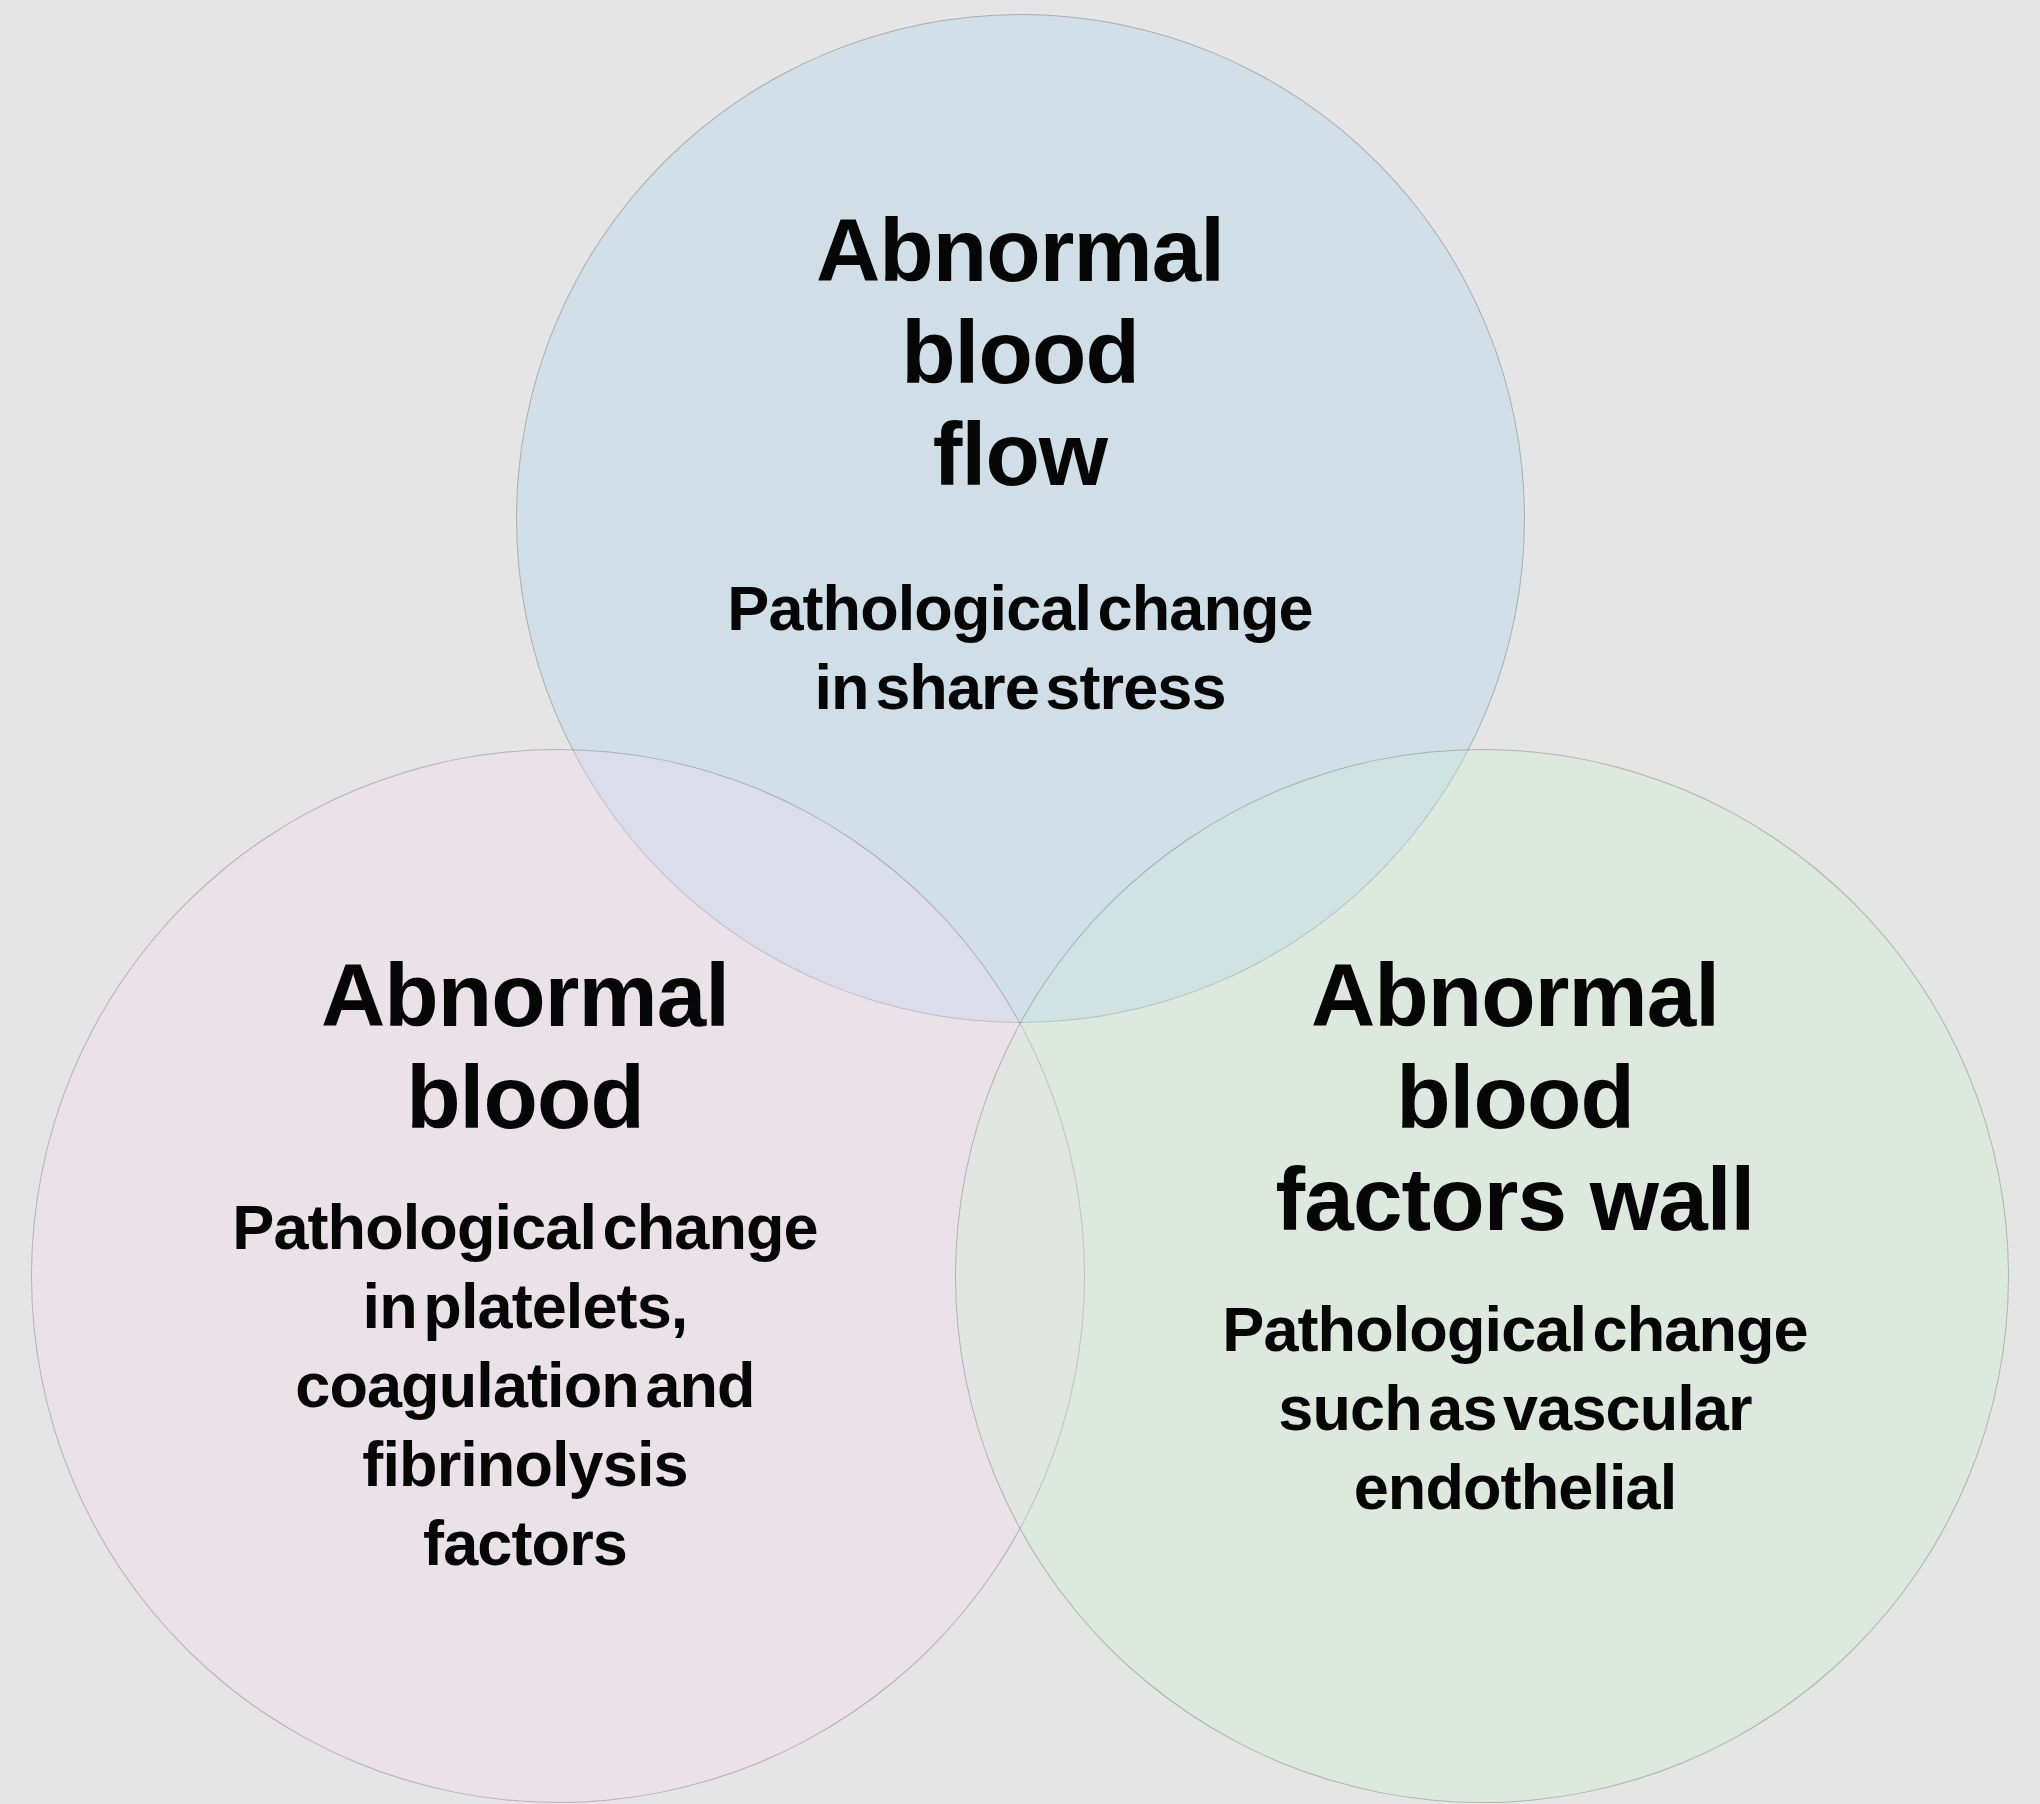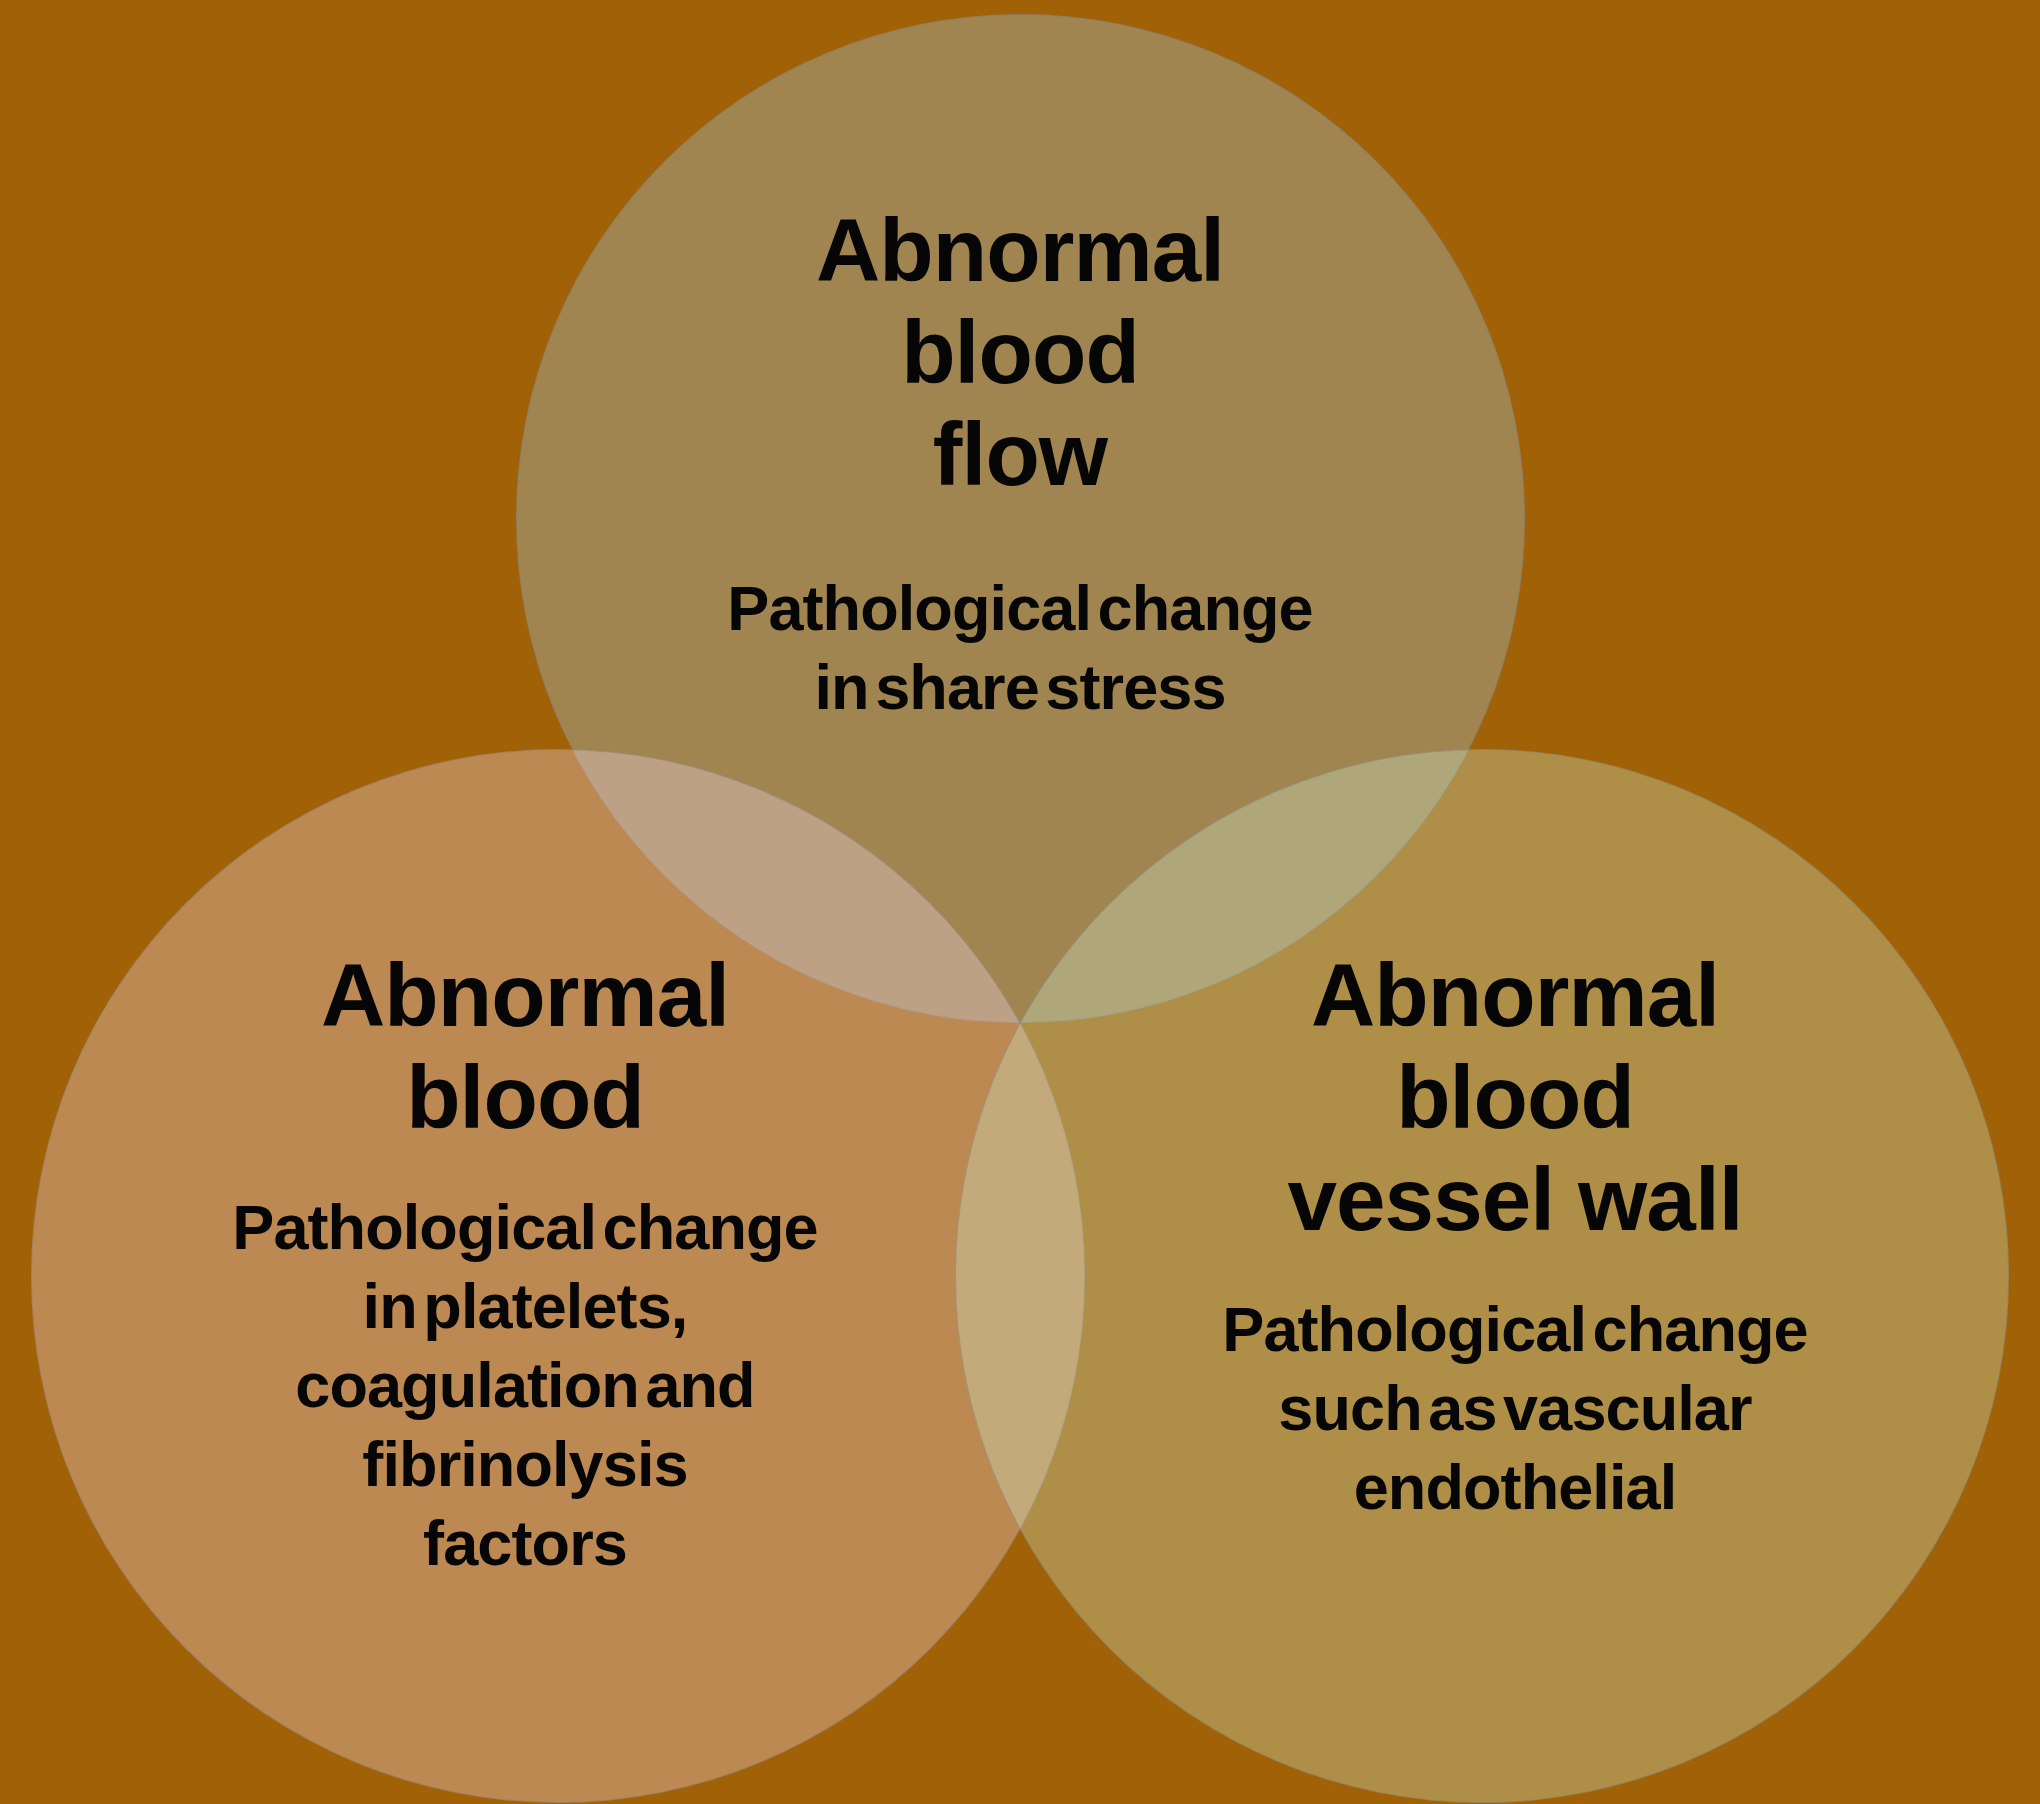--- a/index.html
+++ b/index.html
@@ -53,21 +53,21 @@
     text-align: center;
   }
   .label.top-label .desc   { margin-top: 64px; }
   .label.left-label .desc  { margin-top: 40px; }
   .label.right-label .desc { margin-top: 40px; }
   .desc .line { display: block; white-space: nowrap; }
 </style>
 </head>
 <body>
 
-<div class="stage" style="color: rgb(6, 6, 6); background: #a16207; text-decoration: underline;">
+<div class="stage" style="color: rgb(6, 6, 6); background: #e5e5e5; text-decoration: underline;">
 
   <div class="circle top" style="background: rgba(163, 208, 235, 0.32); border-color: rgba(120, 120, 120, 0.45);"></div>
   <div class="circle left" style="background: rgba(248, 222, 242, 0.32); border-color: rgba(120, 120, 120, 0.45);"></div>
   <div class="circle right" style="background: rgba(205, 238, 212, 0.32); border-color: rgba(120, 120, 120, 0.45);"></div>
 
   <div class="label top-label">
     <div class="heading">
       <span class="line">Abnormal</span>
       <span class="line">blood</span>
       <span class="line">flow</span>
@@ -89,21 +89,21 @@
       <span class="line">coagulation and</span>
       <span class="line">fibrinolysis</span>
       <span class="line">factors</span>
     </div>
   </div>
 
   <div class="label right-label">
     <div class="heading">
       <span class="line">Abnormal</span>
       <span class="line">blood</span>
-      <span class="line">vessel wall</span>
+      <span class="line">factors wall</span>
     </div>
     <div class="desc">
       <span class="line">Pathological change</span>
       <span class="line">such as vascular</span>
       <span class="line">endothelial</span>
     </div>
   </div>
 
 </div>
 

